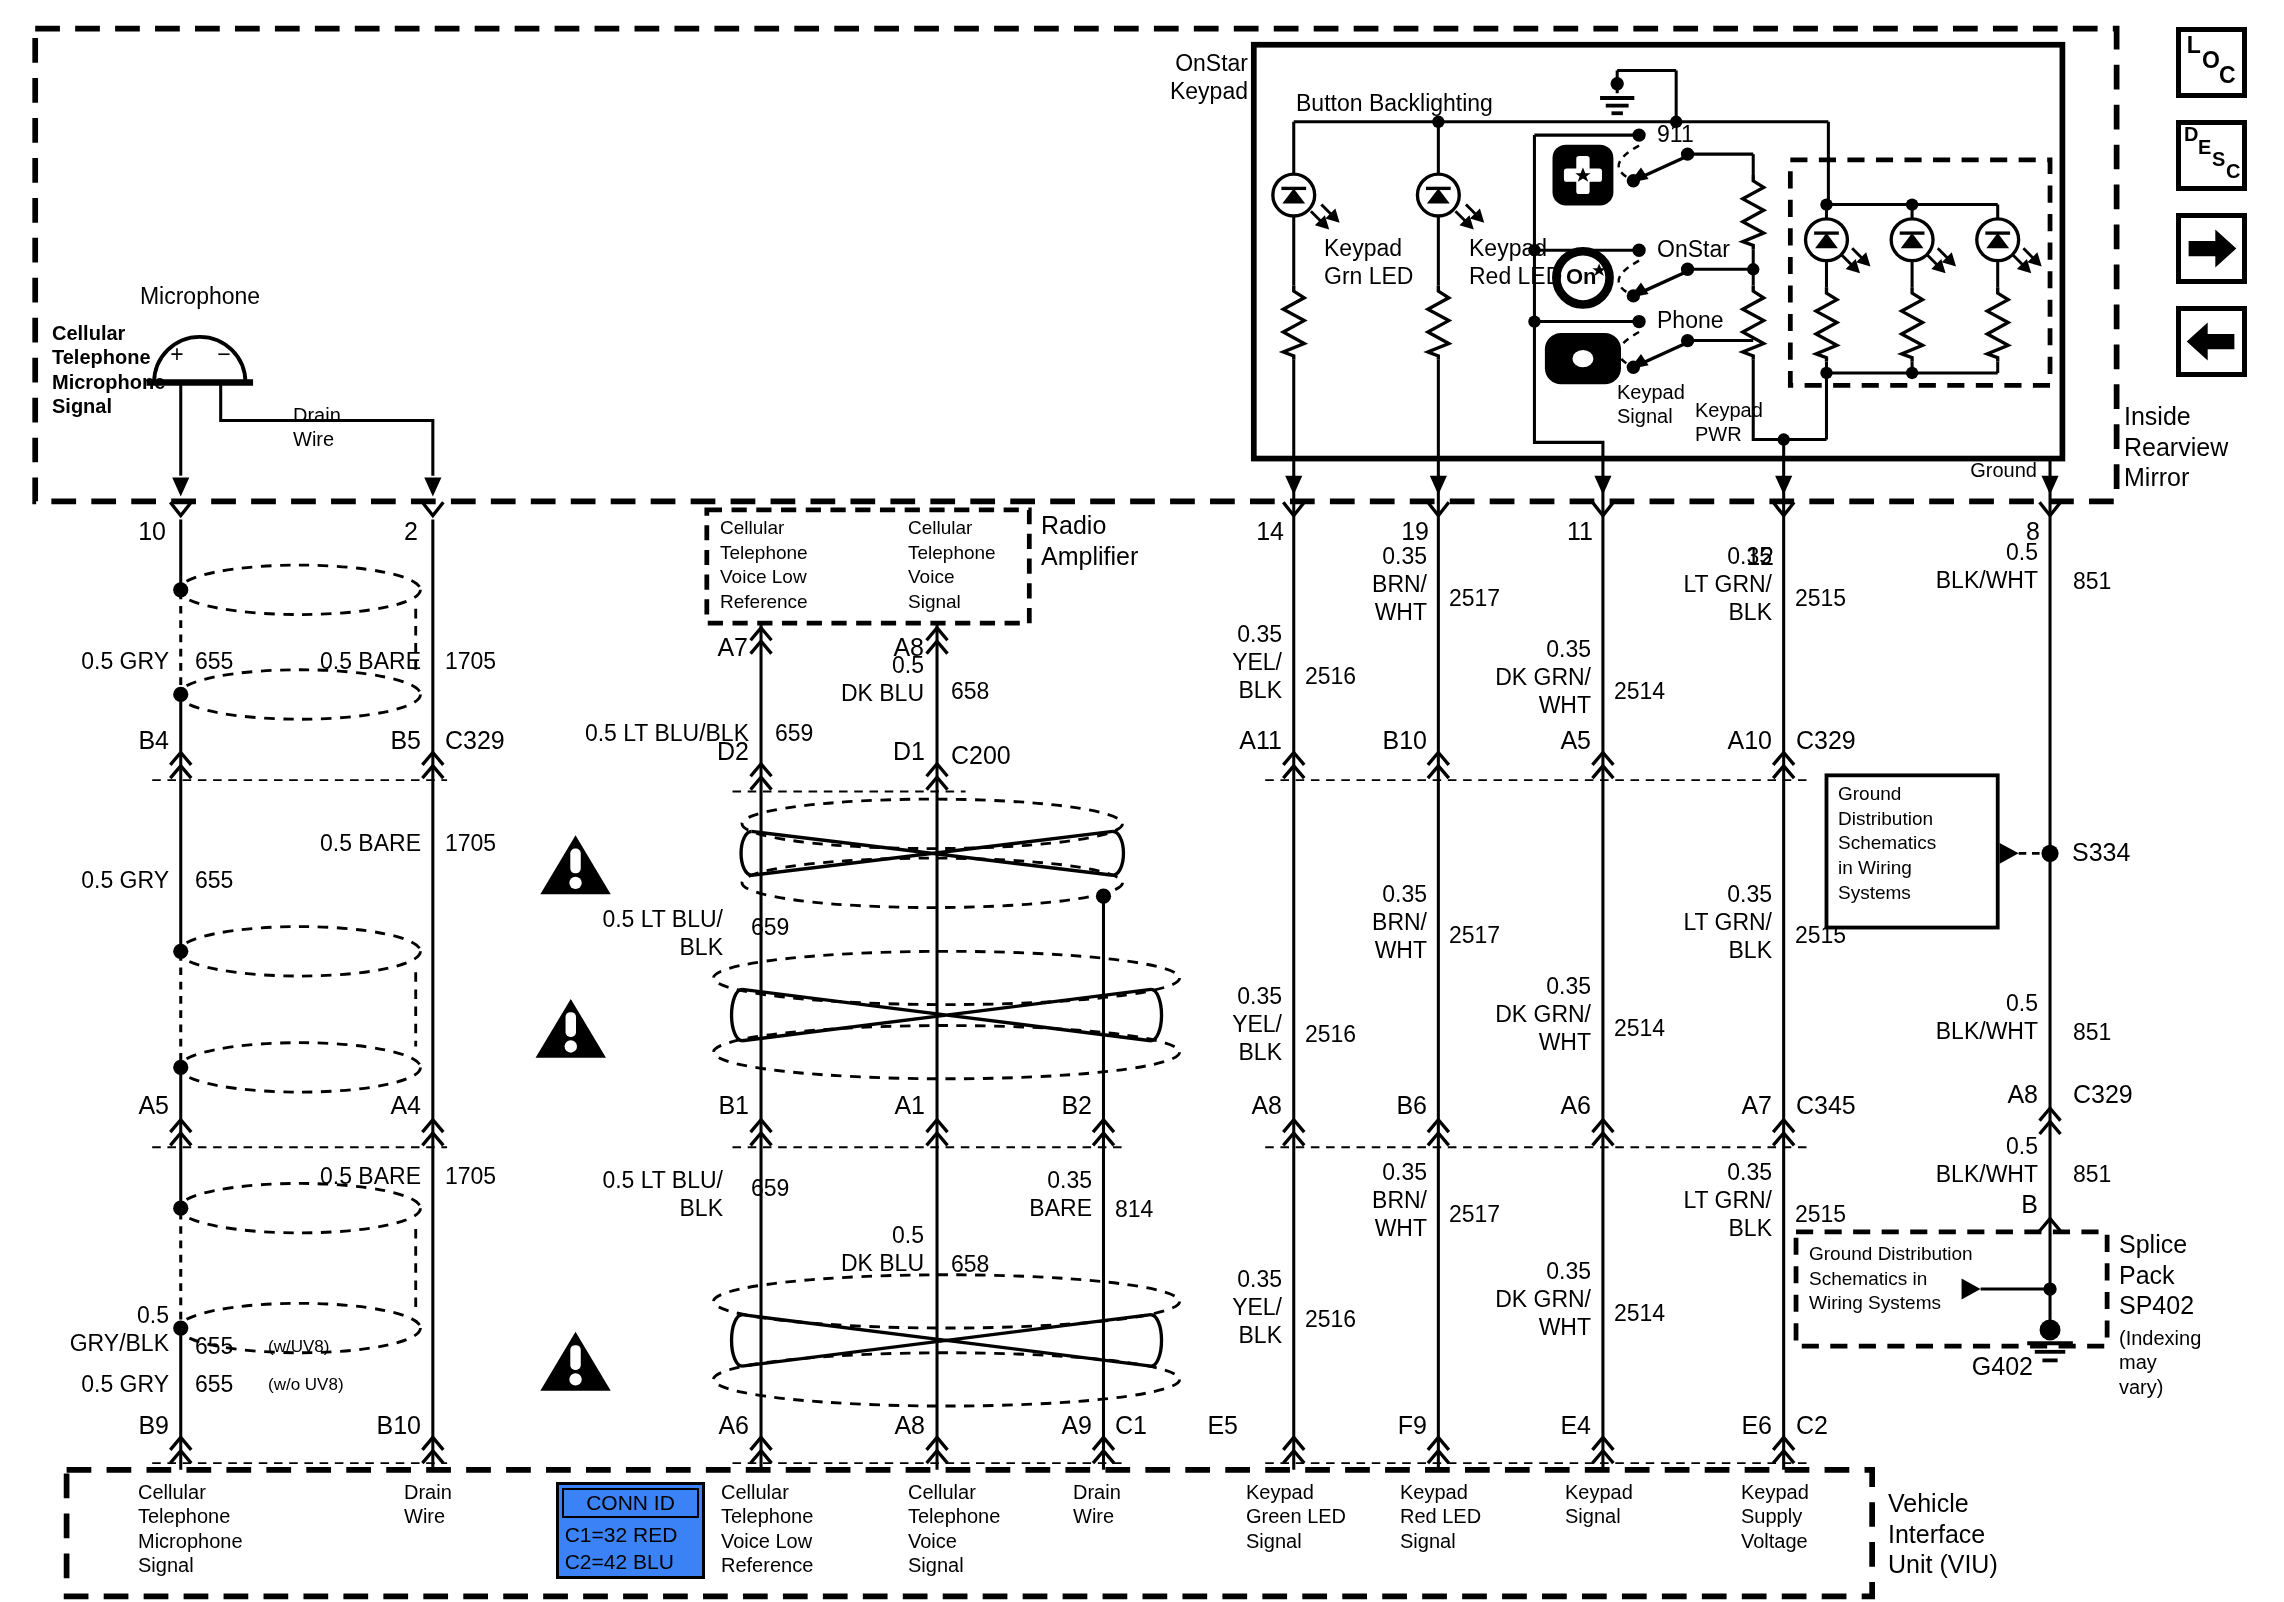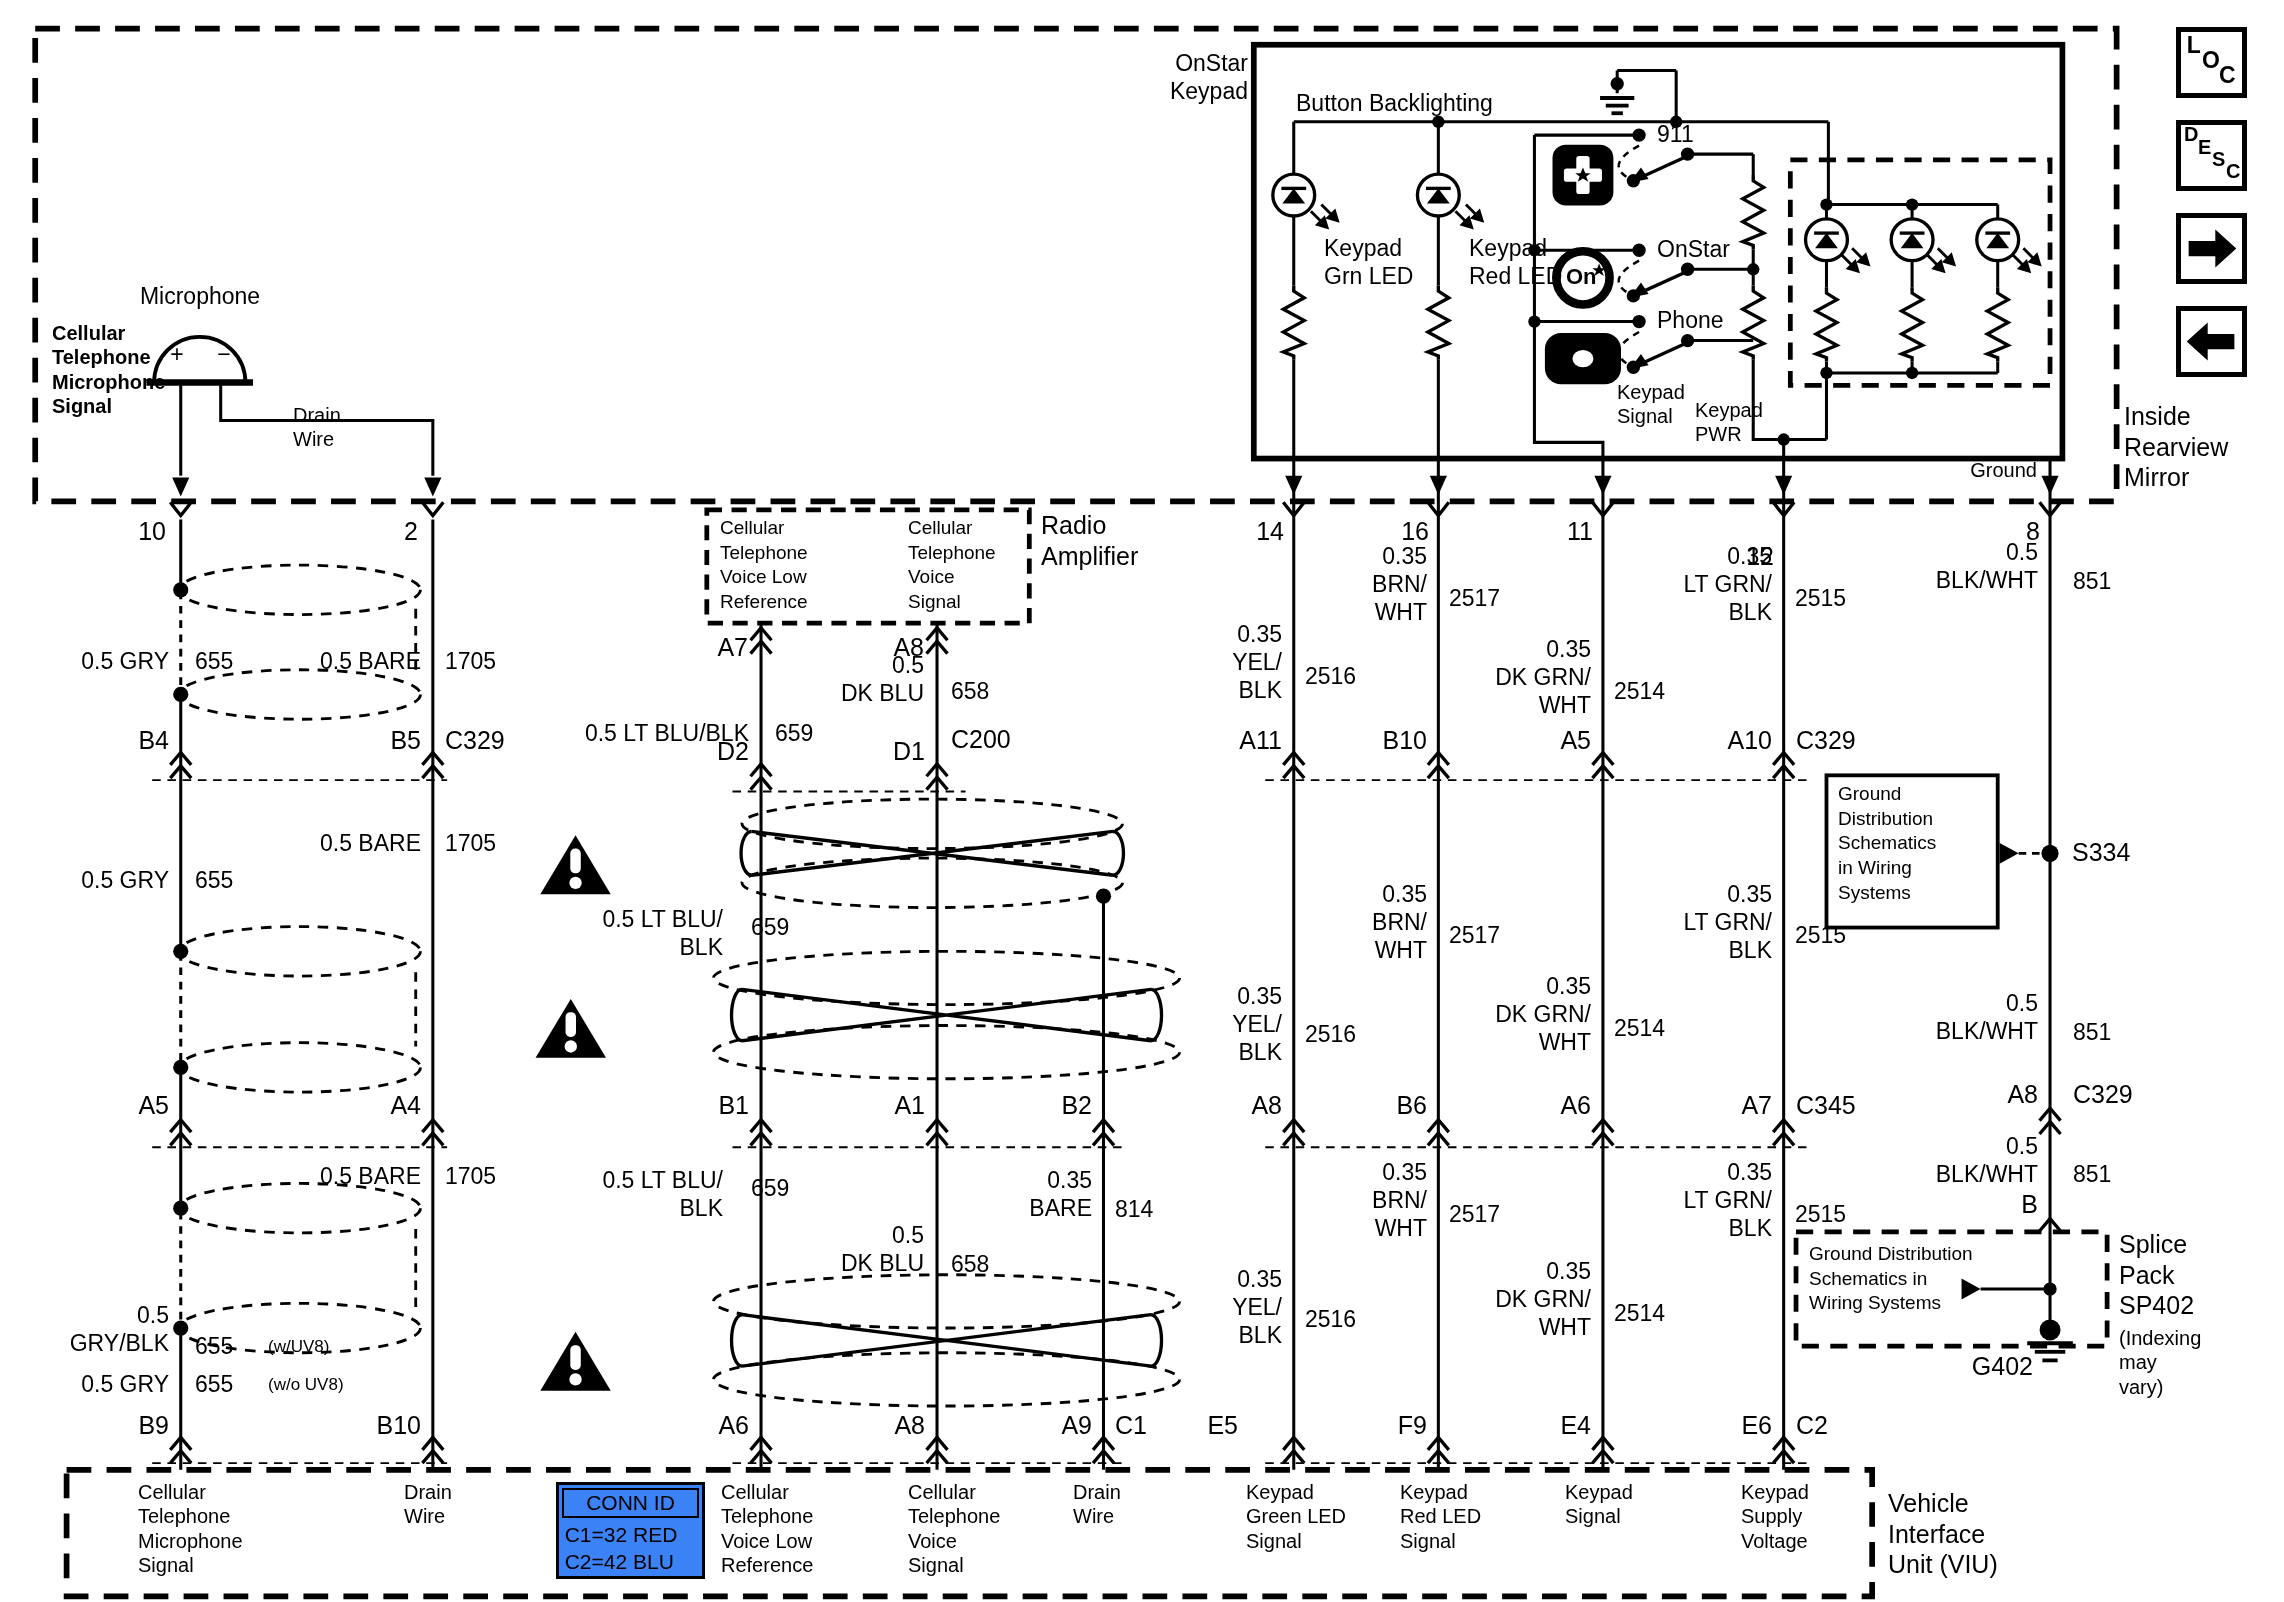--- a/index.html
+++ b/index.html
@@ -373,21 +373,21 @@
 <div class="lbl t21" style="left:293px;top:403px;">Drain
 Wire</div>
 <div class="lbl t26" style="left:2124px;top:401px;">Inside
 Rearview
 Mirror</div>
 <div class="lbl t21 r" style="left:2037px;top:458px;">Ground</div>
 
 <div class="lbl pin r" style="left:166px;top:516px;">10</div>
 <div class="lbl pin r" style="left:418px;top:516px;">2</div>
 <div class="lbl pin r" style="left:1284px;top:516px;">14</div>
-<div class="lbl pin r" style="left:1429px;top:516px;">16</div>
+<div class="lbl pin r" style="left:1429px;top:516px;">19</div>
 <div class="lbl pin r" style="left:1593px;top:516px;">11</div>
 <div class="lbl pin r" style="left:1774px;top:541px;">12</div>
 <div class="lbl pin r" style="left:2040px;top:516px;">8</div>
 
 <div class="lbl r" style="left:1248px;top:49px;">OnStar
 Keypad</div>
 <div class="lbl" style="left:1296px;top:89px;">Button Backlighting</div>
 <div class="lbl" style="left:1324px;top:234px;">Keypad
 Grn LED</div>
 <div class="lbl" style="left:1469px;top:234px;">Keypad
@@ -441,21 +441,21 @@
 <div class="lbl" style="left:1795px;top:584px;">2515</div>
 <div class="lbl r" style="left:2038px;top:538px;">0.5
 BLK/WHT</div>
 <div class="lbl" style="left:2073px;top:567px;">851</div>
 
 <div class="lbl pin r" style="left:169px;top:725px;">B4</div>
 <div class="lbl pin r" style="left:421px;top:725px;">B5</div>
 <div class="lbl pin" style="left:445px;top:725px;">C329</div>
 <div class="lbl pin r" style="left:749px;top:736px;">D2</div>
 <div class="lbl pin r" style="left:925px;top:736px;">D1</div>
-<div class="lbl pin" style="left:951px;top:724px;">C200</div>
+<div class="lbl pin" style="left:951px;top:740px;">C200</div>
 <div class="lbl pin r" style="left:1282px;top:725px;">A11</div>
 <div class="lbl pin r" style="left:1427px;top:725px;">B10</div>
 <div class="lbl pin r" style="left:1591px;top:725px;">A5</div>
 <div class="lbl pin r" style="left:1772px;top:725px;">A10</div>
 <div class="lbl pin" style="left:1796px;top:725px;">C329</div>
 
 <div class="lbl r" style="left:421px;top:829px;">0.5 BARE</div>
 <div class="lbl" style="left:445px;top:829px;">1705</div>
 <div class="lbl r" style="left:169px;top:866px;">0.5 GRY</div>
 <div class="lbl" style="left:195px;top:866px;">655</div>

